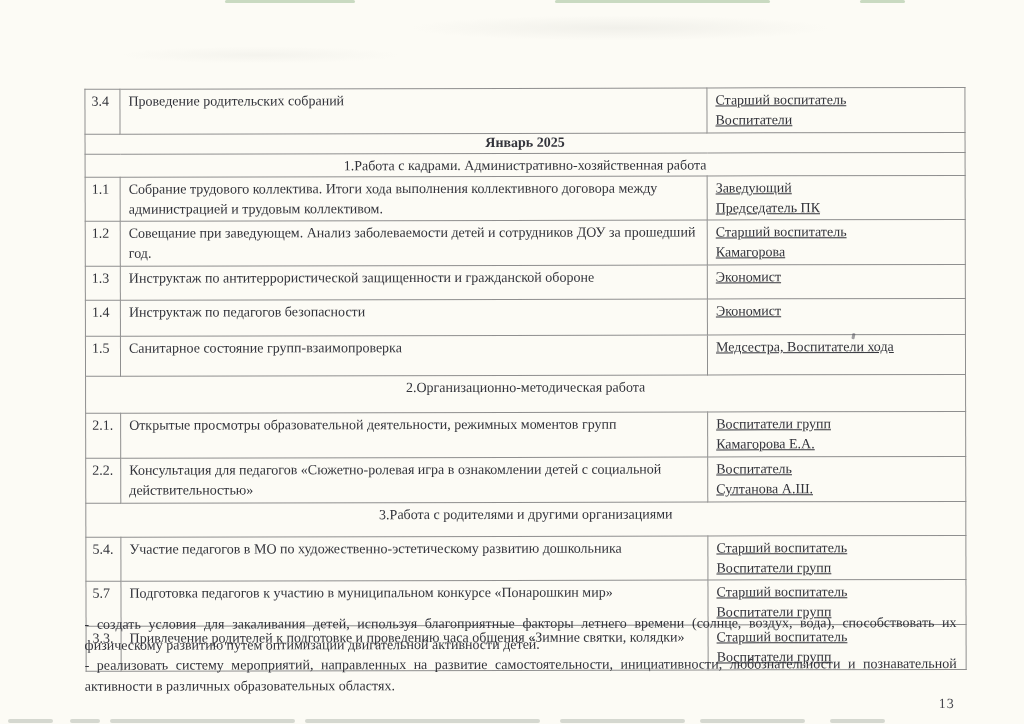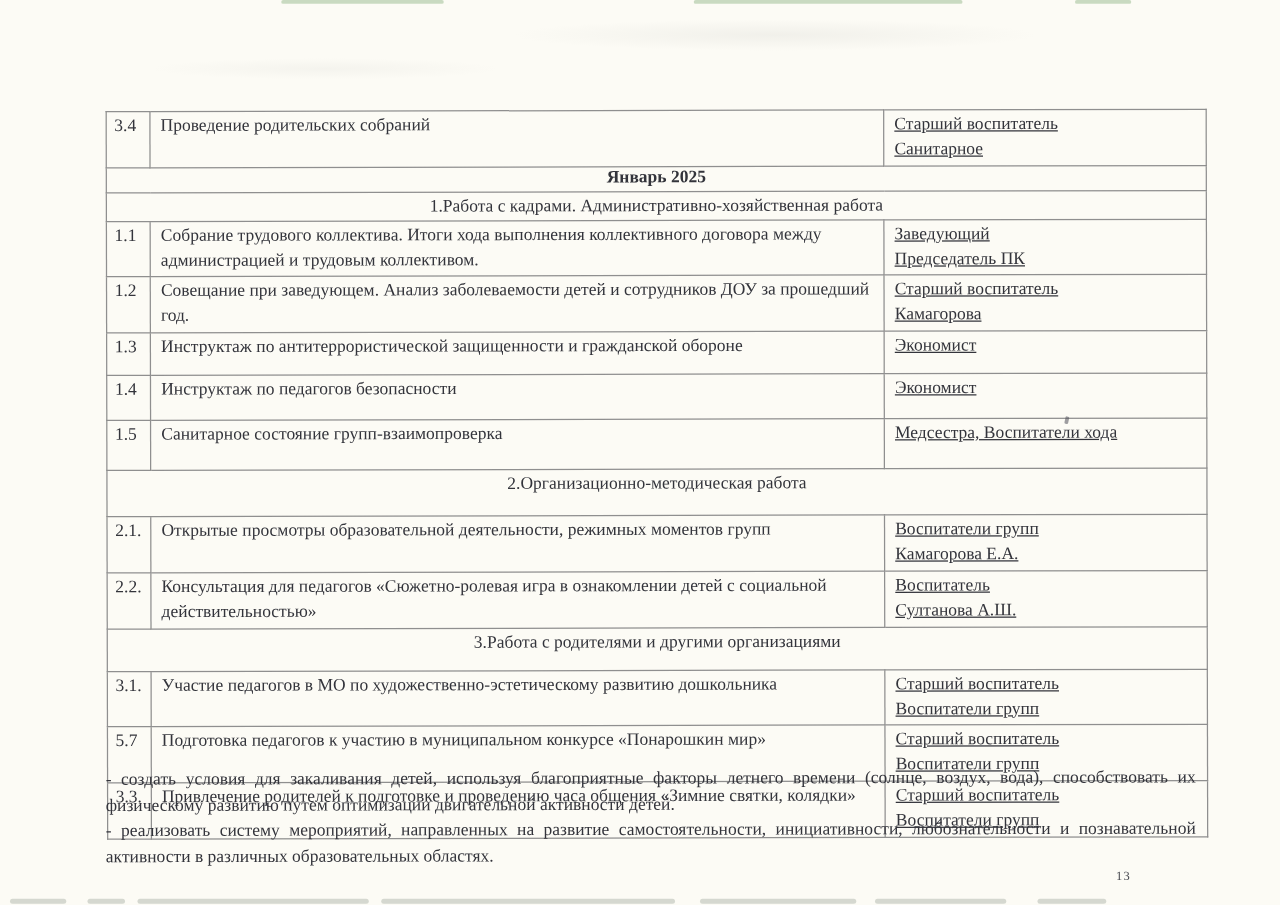--- a/index.html
+++ b/index.html
@@ -59,43 +59,43 @@
   tr.r3{height:35px;}  tr.r4{height:36px;}  tr.r5{height:34px;}
   tr.r6{height:36px;}  tr.r7{height:40px;}  tr.r8{height:37px;}
   tr.r9{height:37px;}  tr.r10{height:41px;} tr.r11{height:34px;}
   tr.r12{height:38px;} tr.r13{height:37px;} tr.r14{height:38px;}
   
   .footer-notes{
     position:absolute;left:84px;top:614px;width:872px;
     font-size:14px;line-height:1.47;text-align:justify;
   }
   .page-number{
-    position:absolute;left:892px;top:697px;
-    font-size:10px;color:#45464d;letter-spacing:1px;
+    position:absolute;left:938px;top:697px;
+    font-size:14px;color:#45464d;letter-spacing:1px;
   }
 </style>
 </head>
 <body>
 
 <div class="page">
   <div class="scan-tilt">
 
     <table class="plan">
       <colgroup>
           <col class="c1">
           <col class="c2">
           <col class="c3">
         </colgroup>
       <tbody>
           <tr class="r0">
     <td class="c-num"><span>3.4</span></td>
     <td class="c-act"><span>Проведение родительских собраний</span></td>
     <td class="c-resp">
               <div>Старший воспитатель</div>
-              <div>Санитарное</div>
+              <div>Воспитатели</div>
             </td>
   </tr>
           <tr class="month r1">
     <td class="c-section" colspan="3"><span>Январь 2025</span></td>
   </tr>
           <tr class="r2">
     <td class="c-section" colspan="3"><span>1.Работа с кадрами. Административно-хозяйственная работа</span></td>
   </tr>
           <tr class="r3">
     <td class="c-num"><span>1.1</span></td>
@@ -150,21 +150,21 @@
     <td class="c-act"><span>Консультация для педагогов «Сюжетно-ролевая игра в ознакомлении детей с социальной действительностью»</span></td>
     <td class="c-resp">
               <div>Воспитатель</div>
               <div>Султанова А.Ш.</div>
             </td>
   </tr>
           <tr class="r11">
     <td class="c-section" colspan="3"><span>3.Работа с родителями и другими организациями</span></td>
   </tr>
           <tr class="r12">
-    <td class="c-num"><span>3.1.</span></td>
+    <td class="c-num"><span>5.4.</span></td>
     <td class="c-act"><span>Участие педагогов в МО по художественно-эстетическому развитию дошкольника</span></td>
     <td class="c-resp">
               <div>Старший воспитатель</div>
               <div>Воспитатели групп</div>
             </td>
   </tr>
           <tr class="r13">
     <td class="c-num"><span>5.7</span></td>
     <td class="c-act"><span>Подготовка педагогов к участию в муниципальном конкурсе «Понарошкин мир»</span></td>
     <td class="c-resp">

